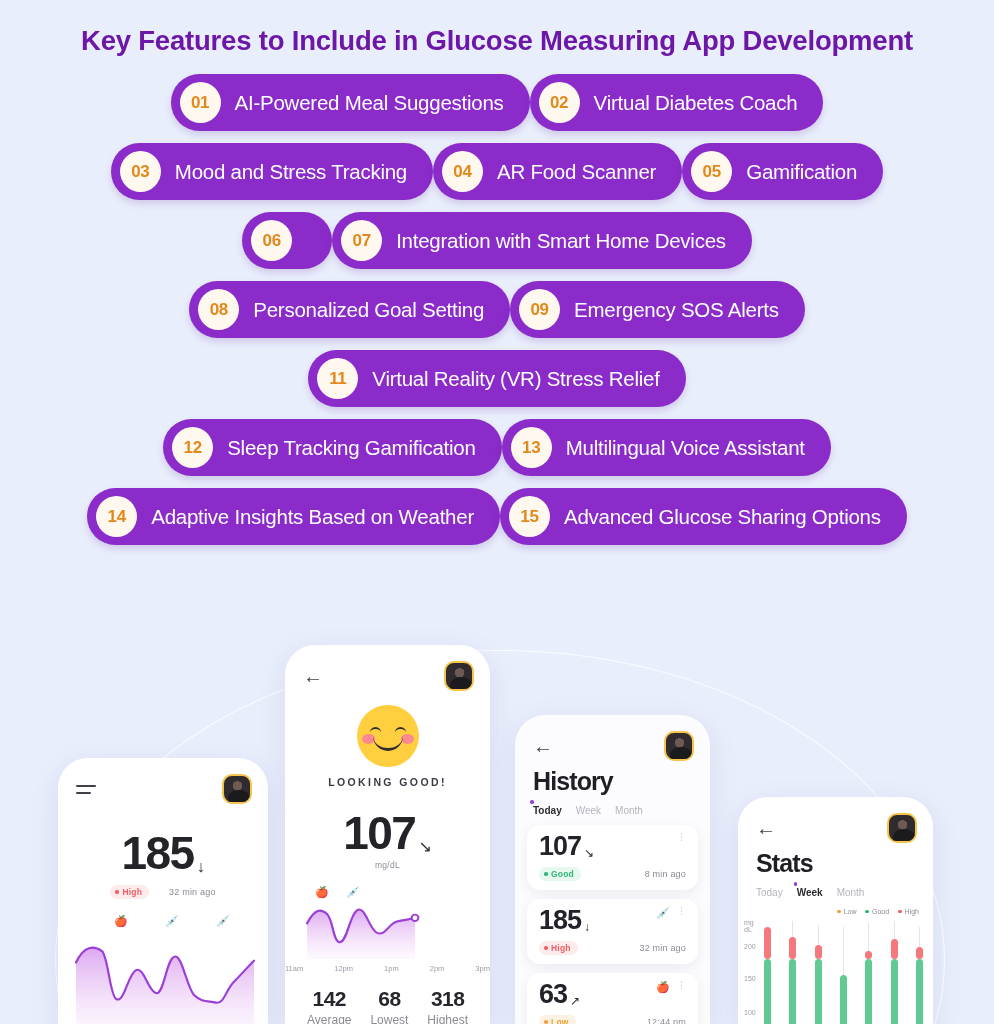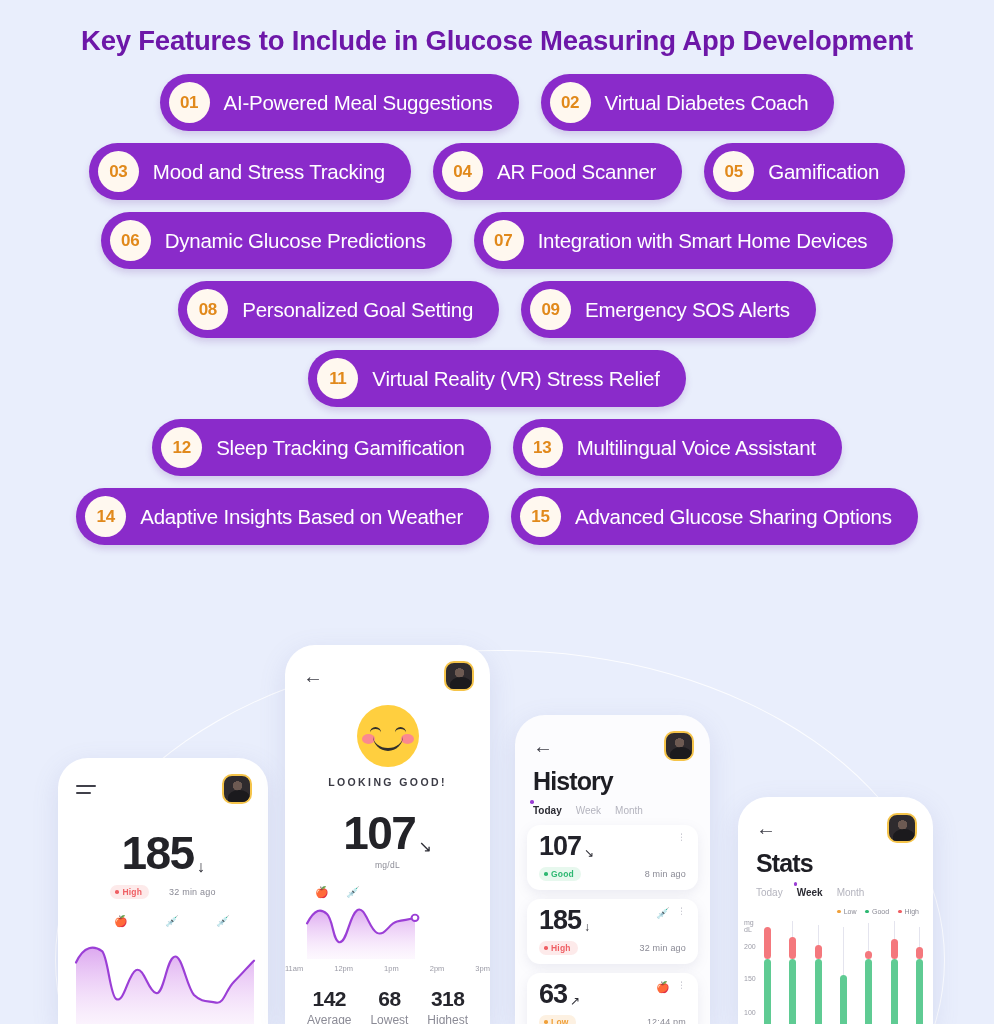--- a/index.html
+++ b/index.html
@@ -25,21 +25,20 @@
   }
 
   
   .pill-rows {
     margin-top: 18px;
   }
   .pill-row {
     display: flex;
     justify-content: center;
     align-items: center;
-    gap: 22px;
     margin-bottom: 12px;
   }
   .pill {
     display: flex;
     align-items: center;
     background: #8a2bca;
     border-radius: 999px;
     height: 57px;
     padding: 0 26px 0 9px;
     box-shadow: 0 4px 7px rgba(90, 30, 140, 0.17);
@@ -256,21 +255,20 @@
     </div>
     <div class="pill">
       <span class="pill-badge">05</span>
       <span class="pill-label">Gamification</span>
     </div>
   </div>
 
   <div class="pill-row">
     <div class="pill">
       <span class="pill-badge">06</span>
-      <span class="pill-label">Dynamic Glucose Predictions</span>
     </div>
     <div class="pill">
       <span class="pill-badge">07</span>
       <span class="pill-label">Integration with Smart Home Devices</span>
     </div>
   </div>
 
   <div class="pill-row">
     <div class="pill">
       <span class="pill-badge">08</span>

